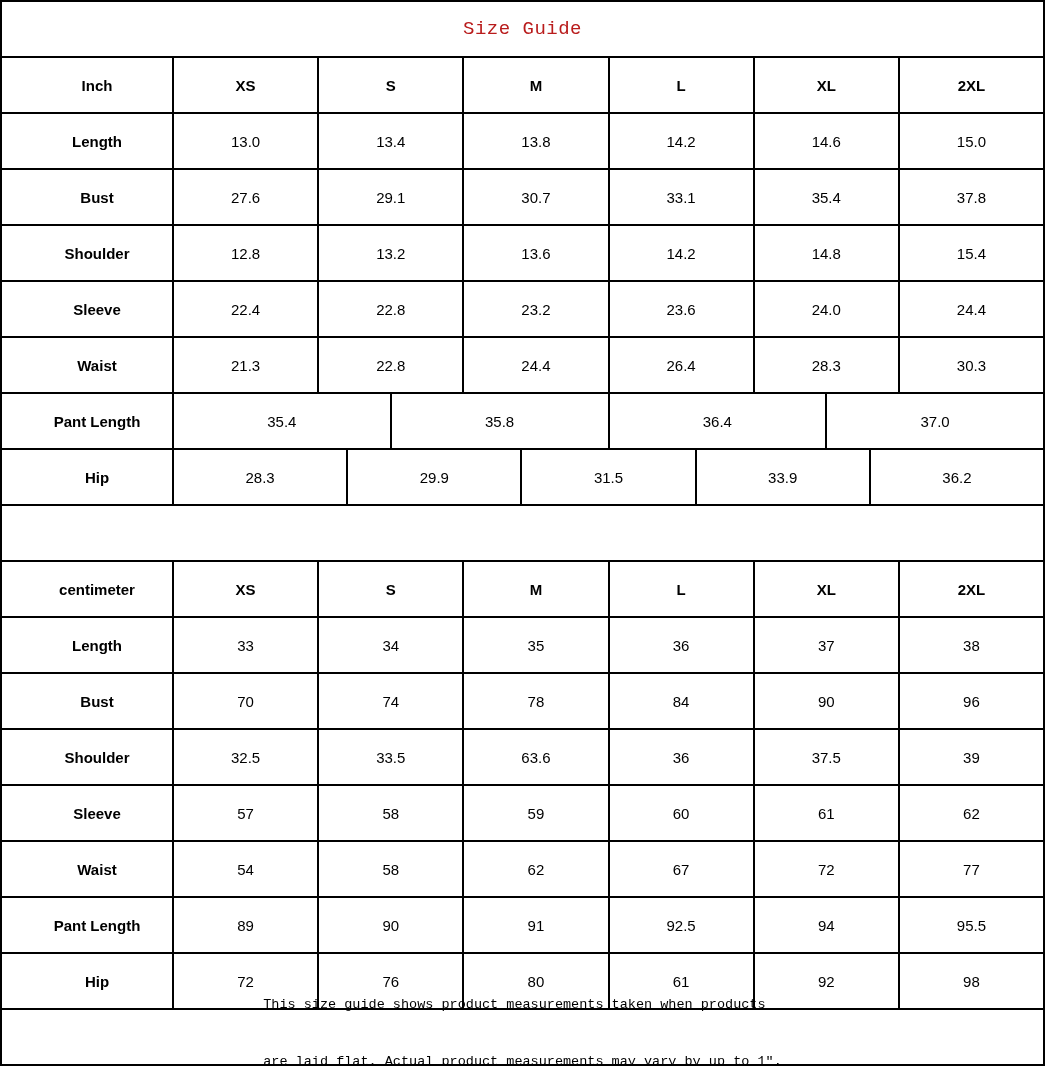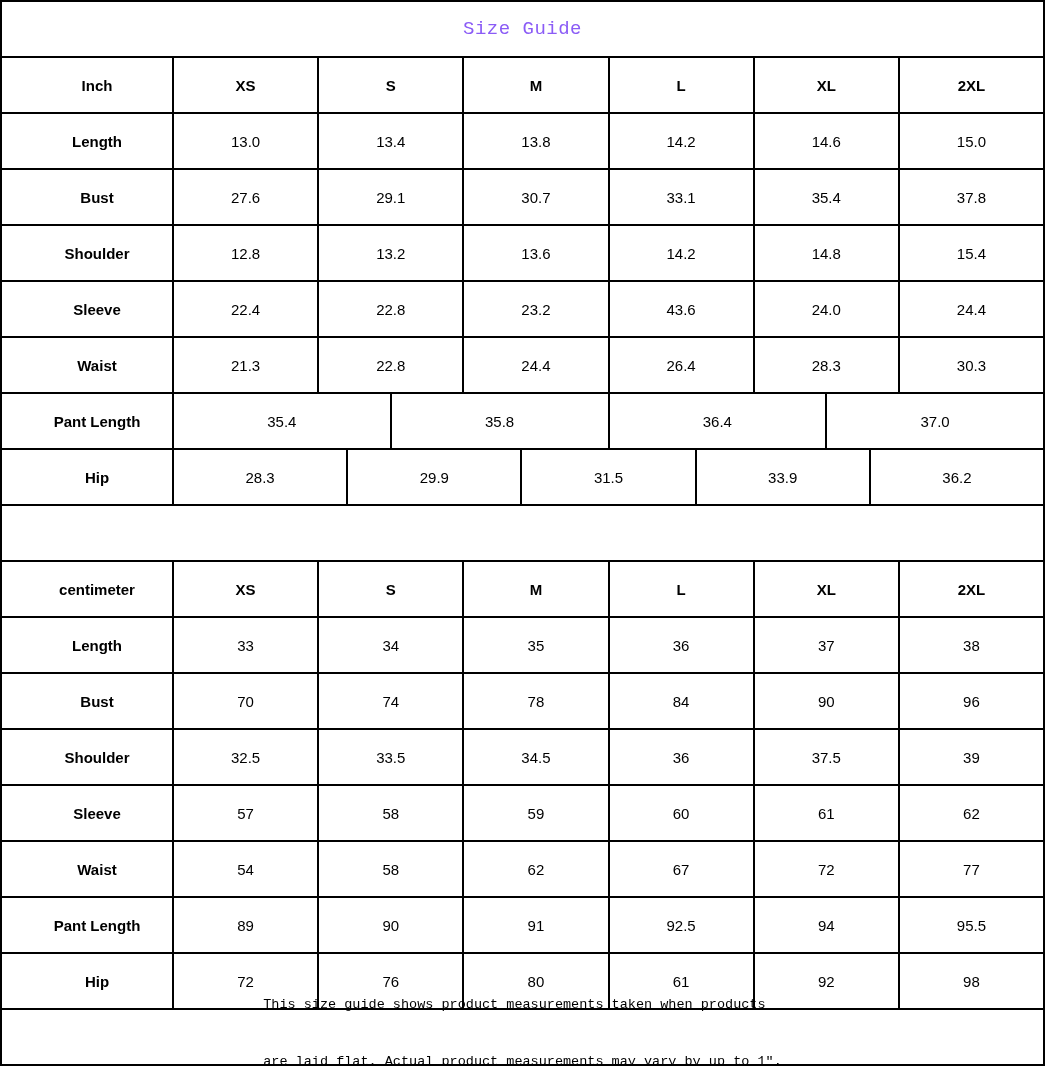--- a/index.html
+++ b/index.html
@@ -5,21 +5,21 @@
   html, body { margin:0; padding:0; background:#ffffff; }
   .sheet {
     width:1045px; height:1066px; box-sizing:border-box;
     border:2px solid #000; overflow:hidden;
     font-family:"Liberation Sans", sans-serif; color:#000; background:#fff;
   }
   .row { display:flex; height:56px; box-sizing:border-box; border-top:2px solid #000; align-items:stretch; }
   .title-row { border-top:none; height:54px; align-items:center; justify-content:center; }
   .title {
     font-family:"Liberation Mono", "DejaVu Sans Mono", monospace;
-    font-size:19px; letter-spacing:0.5px; color:#8b5cf6;
+    font-size:19px; letter-spacing:0.5px; color:#b91c1c;
   }
   .cell {
     box-sizing:border-box; border-left:2px solid #000;
     display:flex; align-items:center; justify-content:center;
     font-size:15px; text-align:center; overflow:hidden;
   }
   .cell:first-child { border-left:none;margin-left:20px; }
   .label-col { width:150px; flex:0 0 150px; }
   .data-col { flex:1 1 0; }
   .bold { font-weight:bold; }
@@ -75,21 +75,21 @@
         <div class="cell data-col">13.6</div>
         <div class="cell data-col">14.2</div>
         <div class="cell data-col">14.8</div>
         <div class="cell data-col">15.4</div>
       </div>
       <div class="row">
         <div class="cell label-col bold">Sleeve</div>
         <div class="cell data-col">22.4</div>
         <div class="cell data-col">22.8</div>
         <div class="cell data-col">23.2</div>
-        <div class="cell data-col">43.6</div>
+        <div class="cell data-col">23.6</div>
         <div class="cell data-col">24.0</div>
         <div class="cell data-col">24.4</div>
       </div>
       <div class="row">
         <div class="cell label-col bold">Waist</div>
         <div class="cell data-col">21.3</div>
         <div class="cell data-col">22.8</div>
         <div class="cell data-col">24.4</div>
         <div class="cell data-col">26.4</div>
         <div class="cell data-col">28.3</div>
@@ -139,21 +139,21 @@
         <div class="cell data-col">74</div>
         <div class="cell data-col">78</div>
         <div class="cell data-col">84</div>
         <div class="cell data-col">90</div>
         <div class="cell data-col">96</div>
       </div>
       <div class="row">
         <div class="cell label-col bold">Shoulder</div>
         <div class="cell data-col">32.5</div>
         <div class="cell data-col">33.5</div>
-        <div class="cell data-col">34.5</div>
+        <div class="cell data-col">63.6</div>
         <div class="cell data-col">36</div>
         <div class="cell data-col">37.5</div>
         <div class="cell data-col">39</div>
       </div>
       <div class="row">
         <div class="cell label-col bold">Sleeve</div>
         <div class="cell data-col">57</div>
         <div class="cell data-col">58</div>
         <div class="cell data-col">59</div>
         <div class="cell data-col">60</div>

